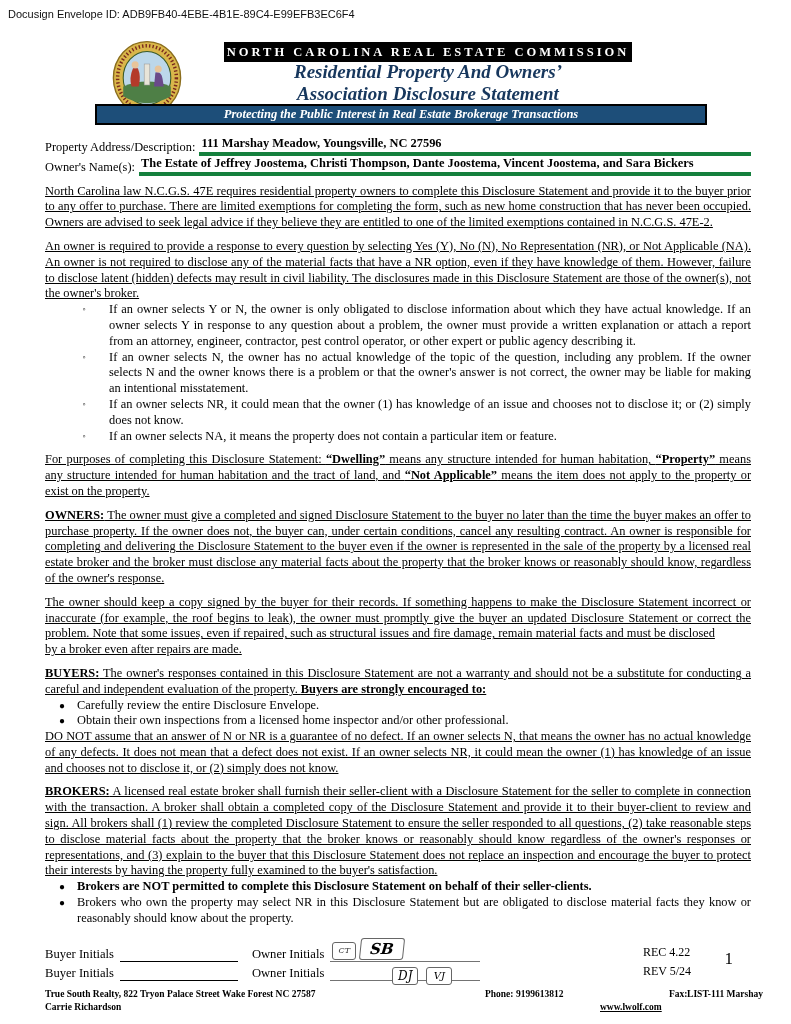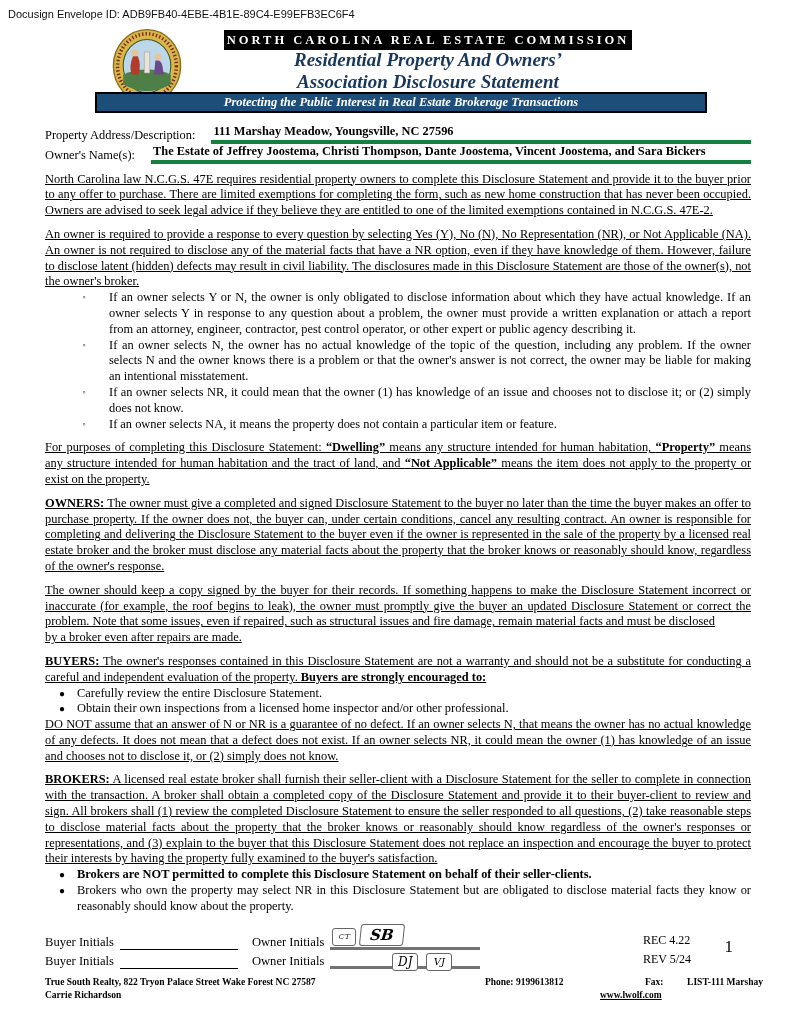--- a/index.html
+++ b/index.html
@@ -7,74 +7,74 @@
     width:791px;height:1024px;position:relative;background:#ffffff;
     font-family:"Liberation Serif",serif;color:#000;overflow:hidden;
   }
   .b{font-weight:bold;}
   .u{text-decoration:underline;}
   .docusign-id{
     font-family:"Liberation Sans",sans-serif;font-size:11px;color:#111;
     margin:8px 0 0 8px;
   }
   
-  .header{position:relative;height:84px;margin-top:6px;}
+  .header{position:relative;height:84px;margin-top:18px;}
   .seal{position:absolute;left:112px;top:2px;width:70px;height:76px;}
   .commission-banner{
     position:absolute;left:224px;top:4px;width:408px;box-sizing:border-box;
     background:#000;color:#fff;text-align:center;
     font-size:12.5px;font-weight:bold;letter-spacing:3px;padding:3px 0 2px;
   }
   .doc-title{
     position:absolute;left:190px;width:476px;text-align:center;
     color:#17375d;font-size:19px;font-weight:bold;font-style:italic;
   }
   .doc-title.l1{top:23px;}
   .doc-title.l2{top:45px;}
   .tagline-bar{
     position:absolute;left:95px;top:66px;width:612px;box-sizing:border-box;
     background:#1d4e79;border:2px solid #000;color:#fff;text-align:center;
     font-size:12.5px;font-weight:bold;font-style:italic;padding:1px 4px;
   }
   
   .content{margin:14px 40px 0 45px;font-size:12.4px;line-height:15.8px;}
-  .field-line{display:flex;align-items:flex-end;gap:12px;}
+  .field-line{display:flex;align-items:flex-end;}
   .field-label{white-space:nowrap;padding-right:4px;}
   .field-value{flex:1;border-bottom:4px solid #15803d;font-weight:bold;padding-left:2px;}
   .para{margin:8px 0 0 0;text-align:justify;text-decoration:underline;}
   ul.blist{list-style:none;margin:0;padding:0;}
   ul.blist li{display:flex;text-align:justify;}
   .bm{flex:0 0 14px;text-align:center;font-size:9px;line-height:15.8px;}
   .blist.lvl1 li .bm{margin-left:32px;margin-right:18px;}
   .blist.lvl2 li .bm{margin-left:10px;margin-right:8px;font-size:10px;}
   .btext{flex:1;}
   
   .initials-block{position:relative;margin:16px 40px 0 45px;font-size:12.6px;}
   .initials-row{display:flex;align-items:flex-end;height:19px;}
   .ini-label{white-space:nowrap;}
   .ini-line{display:inline-block;border-bottom:1px solid #000;height:14px;}
   .buyer-line{width:118px;margin:0 14px 0 6px;}
   .owner-area{position:relative;display:inline-block;width:150px;height:19px;
-    border-bottom:3px solid #737373;margin-left:6px;}
+    border-bottom:1px solid #737373;margin-left:6px;}
   .init-box{
     position:absolute;border:1px solid #666;border-radius:3px;background:#fff;
     font-family:"DejaVu Serif",serif;font-style:italic;text-align:center;
   }
   .box-ct{left:2px;top:0px;width:22px;height:16px;font-size:8px;line-height:16px;color:#333;}
   .box-sb{left:30px;top:-4px;width:42px;height:20px;font-size:15px;line-height:20px;font-weight:bold;transform:skewX(-6deg);}
   .box-dj{left:62px;top:4px;width:24px;height:16px;font-size:12px;line-height:16px;transform:translateY(2px);}
   .box-vj{left:96px;top:4px;width:24px;height:16px;font-size:10px;line-height:16px;transform:translateY(2px);}
   .rev-block{position:absolute;right:60px;top:0px;font-size:12px;line-height:19px;}
   .page-number{position:absolute;right:18px;top:6px;font-size:17px;}
   
   .office-footer{position:relative;margin:8px 28px 0 45px;height:30px;
     font-size:9.5px;font-family:"Liberation Serif",serif;}
   .f-firm{position:absolute;left:0;top:0;font-weight:bold;}
   .f-phone{position:absolute;left:440px;top:0;font-weight:bold;}
-  .f-fax{position:absolute;left:600px;top:0;font-weight:bold;}
+  .f-fax{position:absolute;left:624px;top:0;font-weight:bold;}
   .f-list{position:absolute;right:0;top:0;font-weight:bold;}
   .f-agent{position:absolute;left:0;top:13px;font-weight:bold;}
   .f-produced{position:absolute;left:160px;top:13px;}
   .f-site{position:absolute;left:555px;top:13px;text-decoration:underline;color:#000;font-weight:bold;}
 </style>
 </head>
 <body>
 
 <div>
 
@@ -136,21 +136,21 @@
 
     <p class="para"><span class="b">OWNERS:</span><span> The owner must give a completed and signed Disclosure Statement to the buyer no later than the time the buyer makes an offer to purchase property. If the owner does not, the buyer can, under certain conditions, cancel any resulting contract. An owner is responsible for completing and delivering the Disclosure Statement to the buyer even if the owner is represented in the sale of the property by a licensed real estate broker and the broker must disclose any material facts about the property that the broker knows or reasonably should know, regardless of the owner's response.</span></p>
 
     <p class="para"><span>The owner should keep a copy signed by the buyer for their records. If something happens to make the Disclosure Statement incorrect or inaccurate (for example, the roof begins to leak), the owner must promptly give the buyer an updated Disclosure Statement or correct the problem. Note that some issues, even if repaired, such as structural issues and fire damage, remain material facts and must be disclosed</span><br><span>by a broker even after repairs are made.</span></p>
 
     <p class="para"><span class="b">BUYERS:</span><span> The owner's responses contained in this Disclosure Statement are not a warranty and should not be a substitute for conducting a careful and independent evaluation of the property. </span><span class="b">Buyers are strongly encouraged to:</span></p>
 
     <ul class="blist lvl2">
       <li>
         <span class="bm">●</span>
-        <span class="btext">Carefully review the entire Disclosure Statement.</span>
+        <span class="btext">Carefully review the entire Disclosure Envelope.</span>
       </li>
       <li>
         <span class="bm">●</span>
         <span class="btext">Obtain their own inspections from a licensed home inspector and/or other professional.</span>
       </li>
     </ul>
 
     <p class="para" style="margin-top:0;">DO NOT assume that an answer of N or NR is a guarantee of no defect. If an owner selects N, that means the owner has no actual knowledge of any defects. It does not mean that a defect does not exist. If an owner selects NR, it could mean the owner (1) has knowledge of an issue and chooses not to disclose it, or (2) simply does not know.</p>
 
     <p class="para"><span class="b">BROKERS:</span><span> A licensed real estate broker shall furnish their seller-client with a Disclosure Statement for the seller to complete in connection with the transaction. A broker shall obtain a completed copy of the Disclosure Statement and provide it to their buyer-client to review and sign. All brokers shall (1) review the completed Disclosure Statement to ensure the seller responded to all questions, (2) take reasonable steps to disclose material facts about the property that the broker knows or reasonably should know regardless of the owner's responses or representations, and (3) explain to the buyer that this Disclosure Statement does not replace an inspection and encourage the buyer to protect their interests by having the property fully examined to the buyer's satisfaction.</span></p>

